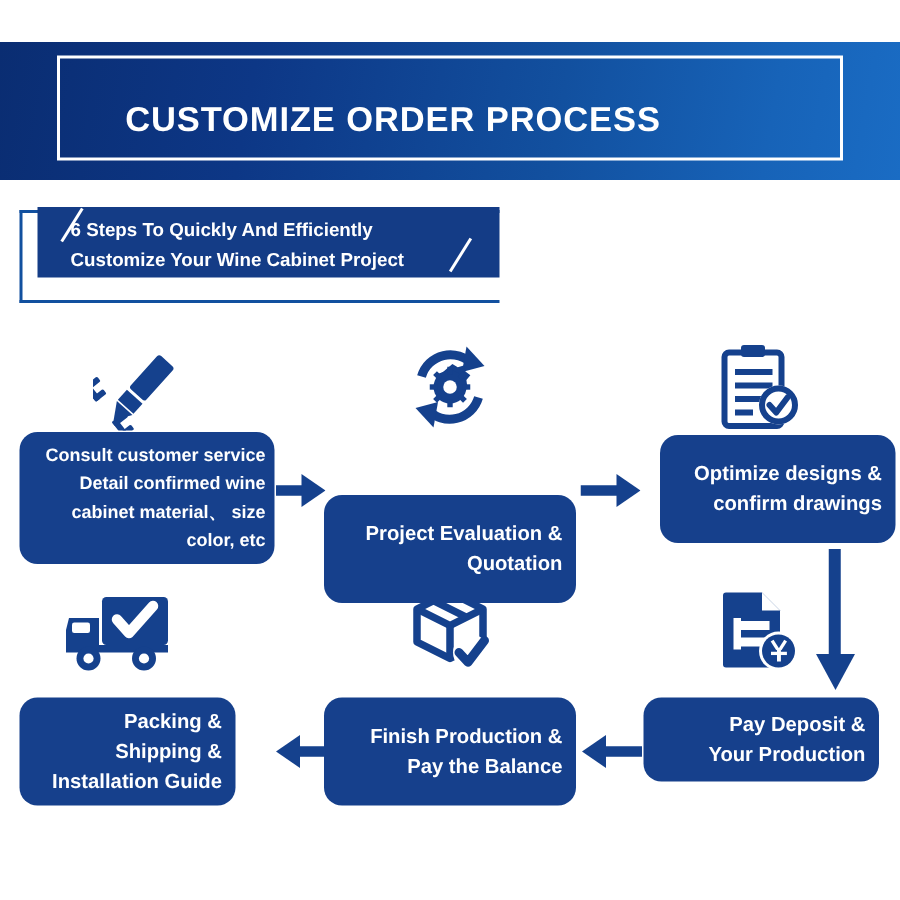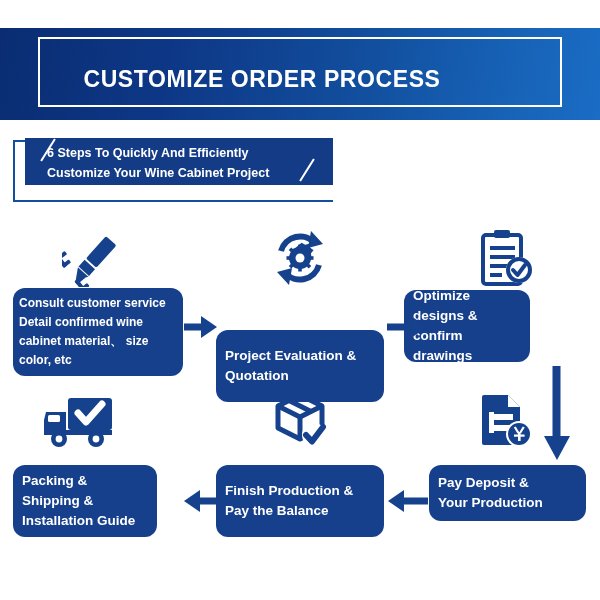--- a/index.html
+++ b/index.html
@@ -88,20 +88,21 @@
     align-items:center;
   }
   .step-label{
     color:#ffffff;
     font-weight:bold;
     font-size:13.5px;
     line-height:20px;
     padding:0 9px;
     width:100%;
     box-sizing:border-box;
+    text-align:right;
   }
   .step.small .step-label{font-size:12px;line-height:19px;padding:0 6px;}
 
   .icon{
     position:absolute;
     color:#15418d;
   }
   .icon svg{display:block;}
 
   .arrow{position:absolute;}
@@ -237,21 +238,21 @@
     </div>
   </div>
 
   <div class="step" style="left:216px;top:290px;width:168px;height:72px;margin-top:40px;">
     <div class="step-label">
       <div>Project Evaluation &amp;</div>
       <div>Quotation</div>
     </div>
   </div>
 
-  <div class="step" style="left:404px;top:290px;width:126px;height:72px;">
+  <div class="step" style="left:440px;top:290px;width:157px;height:72px;">
     <div class="step-label">
       <div>Optimize designs &amp;</div>
       <div>confirm drawings</div>
     </div>
   </div>
 
   <div class="step" style="left:429px;top:465px;width:157px;height:56px;">
     <div class="step-label">
       <div>Pay Deposit &amp;</div>
       <div>Your Production</div>

